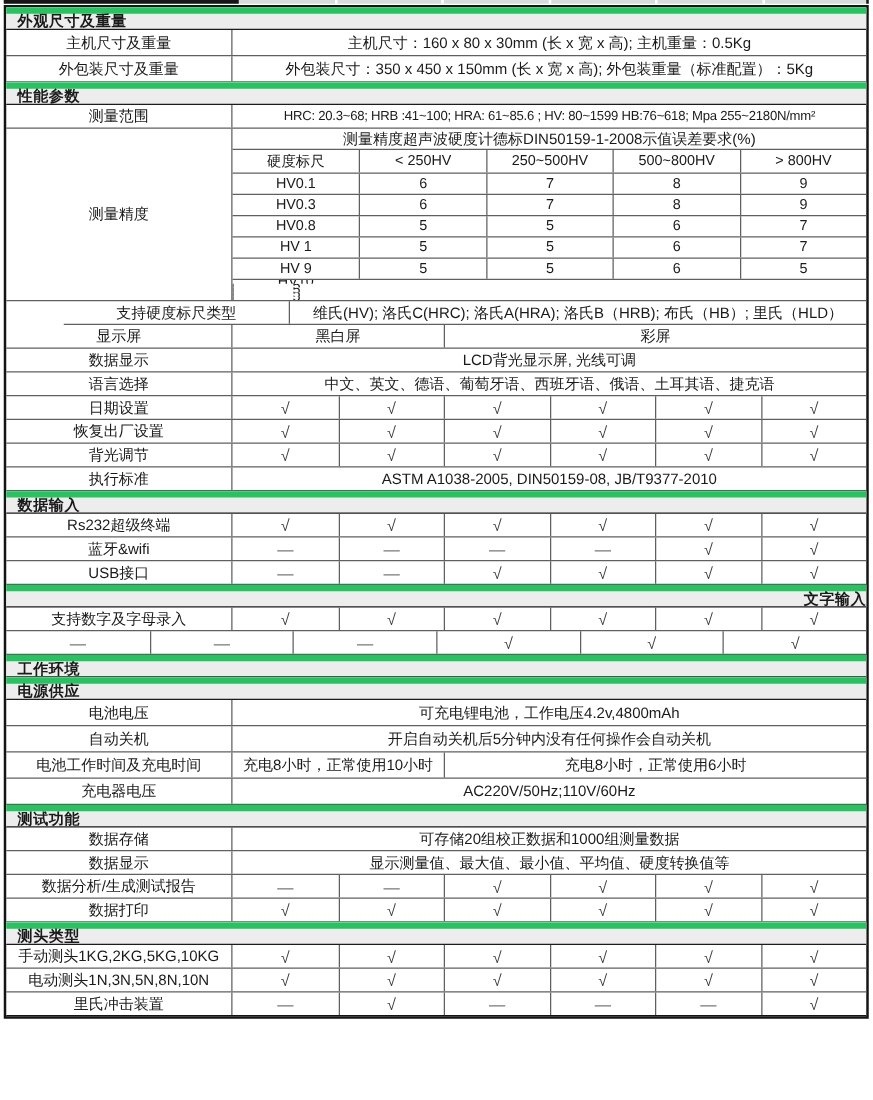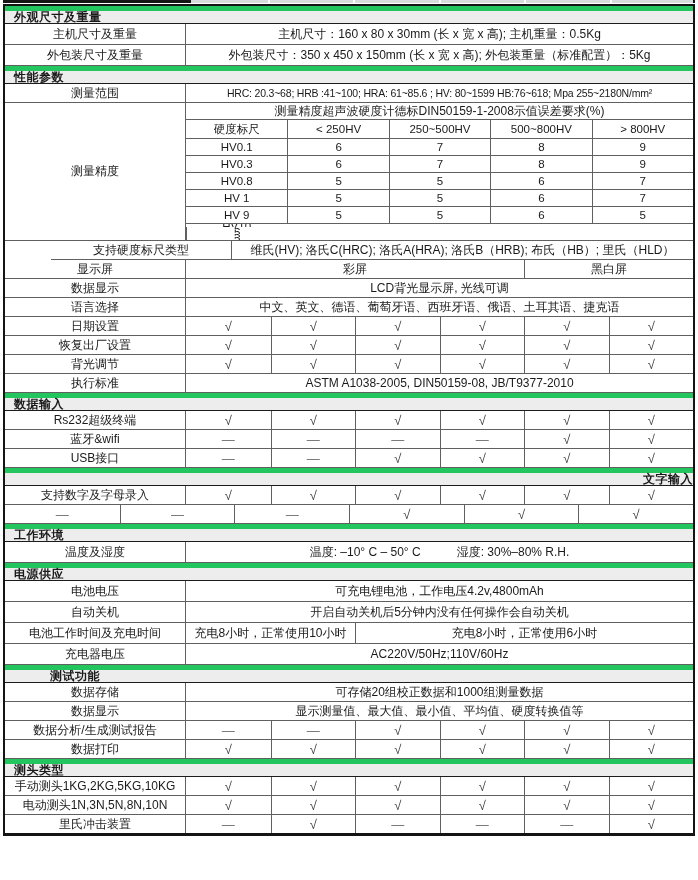--- a/index.html
+++ b/index.html
@@ -149,22 +149,22 @@
       </div>
       <div class="row" style="height: 19px; margin-left: 46px;">
         <div class="label-cell">支持硬度标尺类型</div>
         <div class="data-area">
           <div class="cell" style="width: 100%;">维氏(HV); 洛氏C(HRC); 洛氏A(HRA); 洛氏B（HRB); 布氏（HB）; 里氏（HLD）</div>
         </div>
       </div>
       <div class="row" style="height: 19px;">
         <div class="label-cell">显示屏</div>
         <div class="data-area">
+          <div class="cell" style="width: 33.3333%;">黑白屏</div>
           <div class="cell" style="width: 66.6667%;">彩屏</div>
-          <div class="cell" style="width: 33.3333%;">黑白屏</div>
         </div>
       </div>
       <div class="row" style="height: 19px;">
         <div class="label-cell">数据显示</div>
         <div class="data-area">
           <div class="cell" style="width: 100%;">LCD背光显示屏, 光线可调</div>
         </div>
       </div>
       <div class="row" style="height: 19px;">
         <div class="label-cell">语言选择</div>
@@ -267,26 +267,20 @@
           <div class="cell dash" style="width: 16.6667%;">—</div>
           <div class="cell dash" style="width: 16.6667%;">—</div>
           <div class="cell check" style="width: 16.6667%;">√</div>
           <div class="cell check" style="width: 16.6667%;">√</div>
           <div class="cell check" style="width: 16.6667%;">√</div>
         </div>
       </div>
       <div class="row section" style="height: 18px;">
         <div class="section-label">工作环境</div>
       </div>
-      <div class="row" style="height: 21px;">
-        <div class="label-cell">温度及湿度</div>
-        <div class="data-area">
-          <div class="cell" style="width: 100%;">温度: –10° C – 50° C　　　湿度: 30%–80% R.H.</div>
-        </div>
-      </div>
       <div class="row section" style="height: 18px;">
         <div class="section-label">电源供应</div>
       </div>
       <div class="row" style="height: 21px;">
         <div class="label-cell">电池电压</div>
         <div class="data-area">
           <div class="cell" style="width: 100%;">可充电锂电池，工作电压4.2v,4800mAh</div>
         </div>
       </div>
       <div class="row" style="height: 21px;">
@@ -301,21 +295,21 @@
           <div class="cell" style="width: 33.3333%;">充电8小时，正常使用10小时</div>
           <div class="cell" style="width: 66.6667%;">充电8小时，正常使用6小时</div>
         </div>
       </div>
       <div class="row" style="height: 21px;">
         <div class="label-cell">充电器电压</div>
         <div class="data-area">
           <div class="cell" style="width: 100%;">AC220V/50Hz;110V/60Hz</div>
         </div>
       </div>
-      <div class="row section" style="height: 18px; padding-left: 36px;">
+      <div class="row section" style="height: 18px;">
         <div class="section-label">测试功能</div>
       </div>
       <div class="row" style="height: 19px;">
         <div class="label-cell">数据存储</div>
         <div class="data-area">
           <div class="cell" style="width: 100%;">可存储20组校正数据和1000组测量数据</div>
         </div>
       </div>
       <div class="row" style="height: 19px;">
         <div class="label-cell">数据显示</div>

